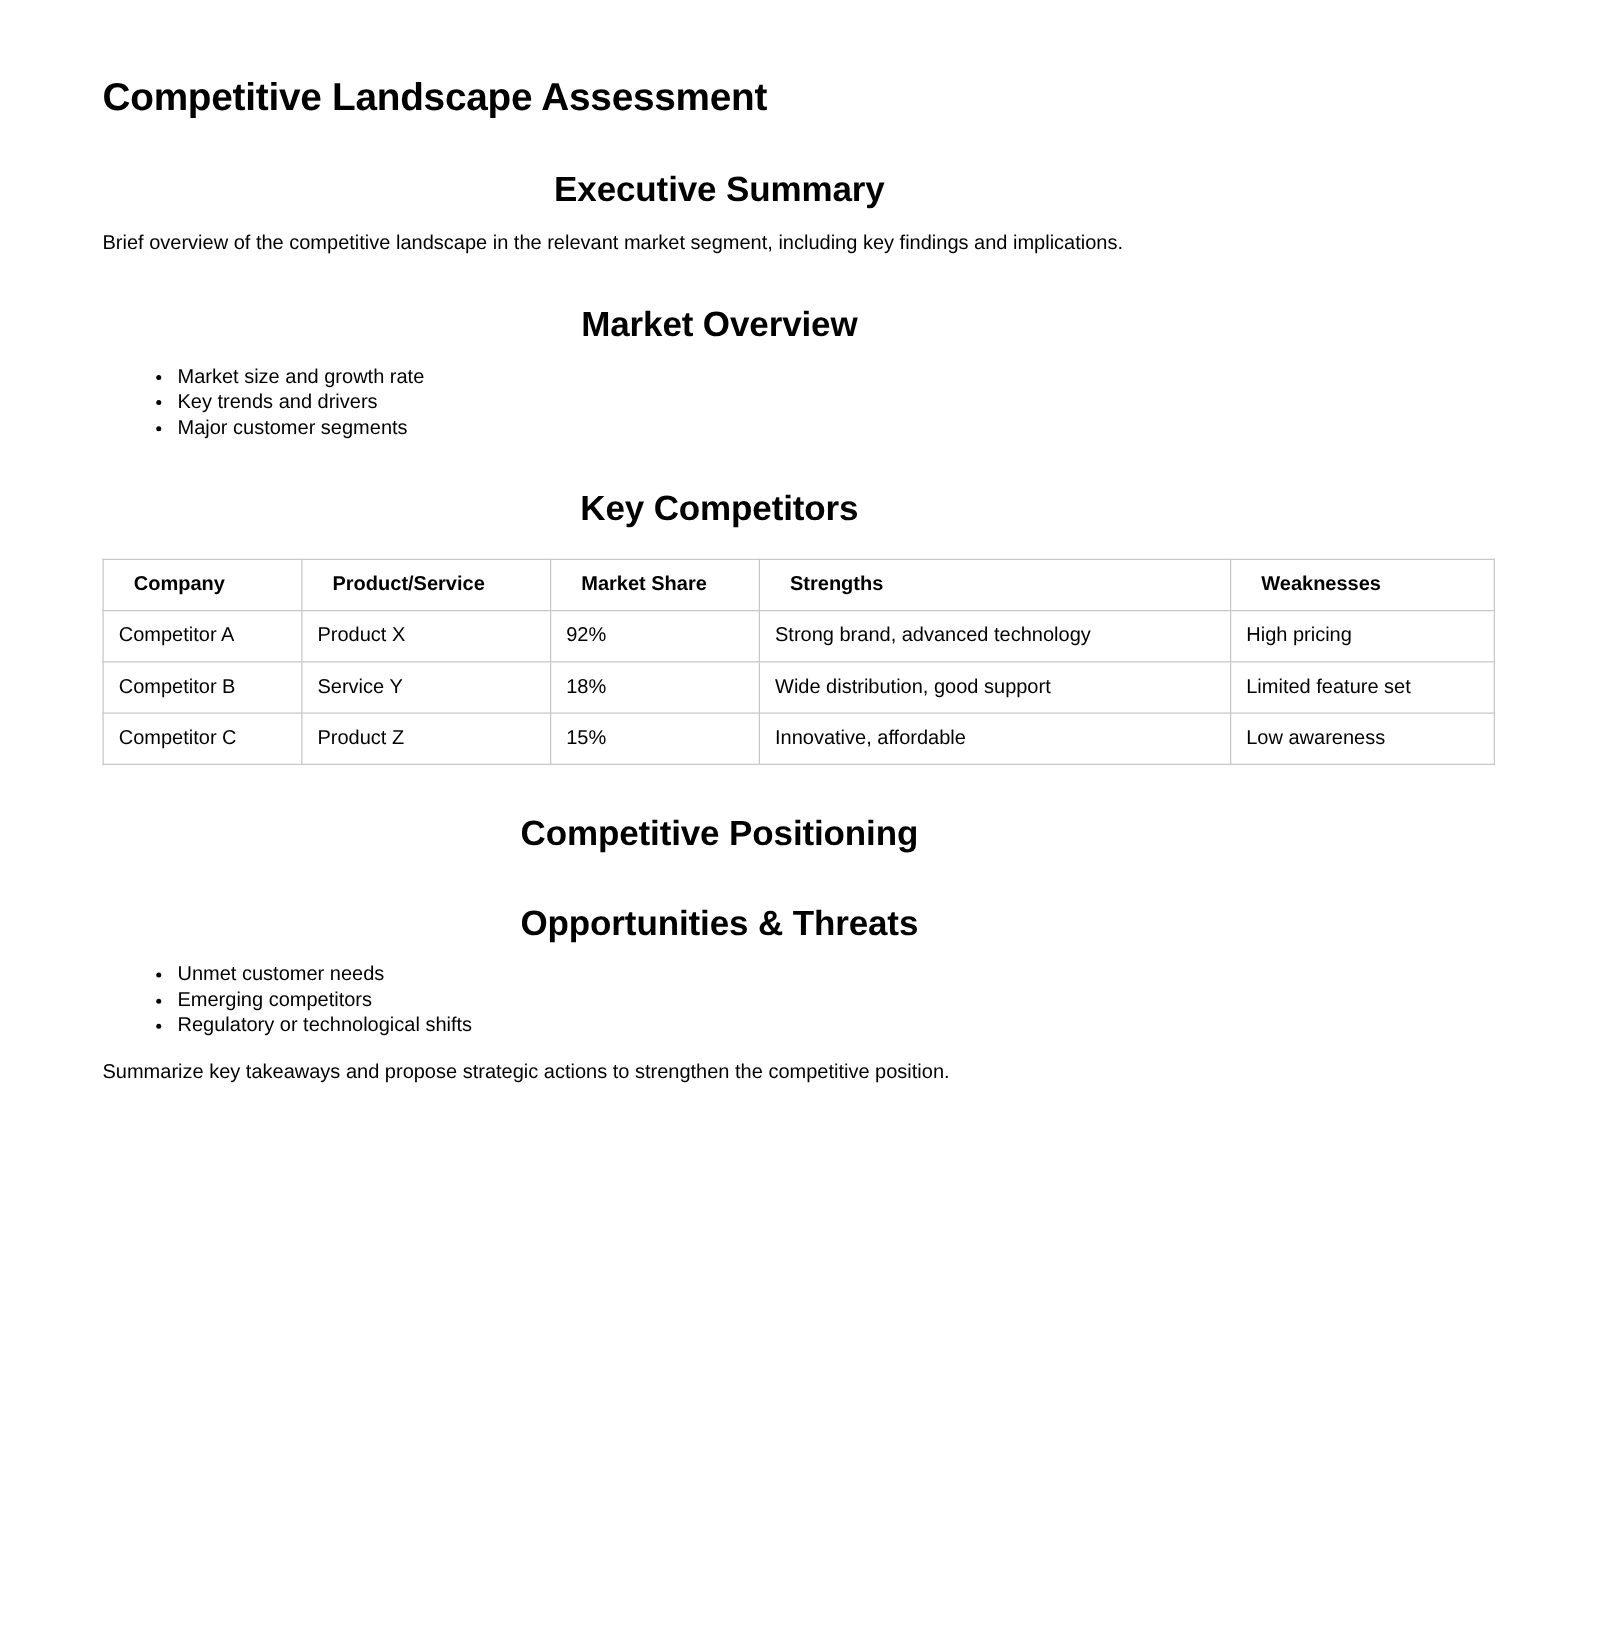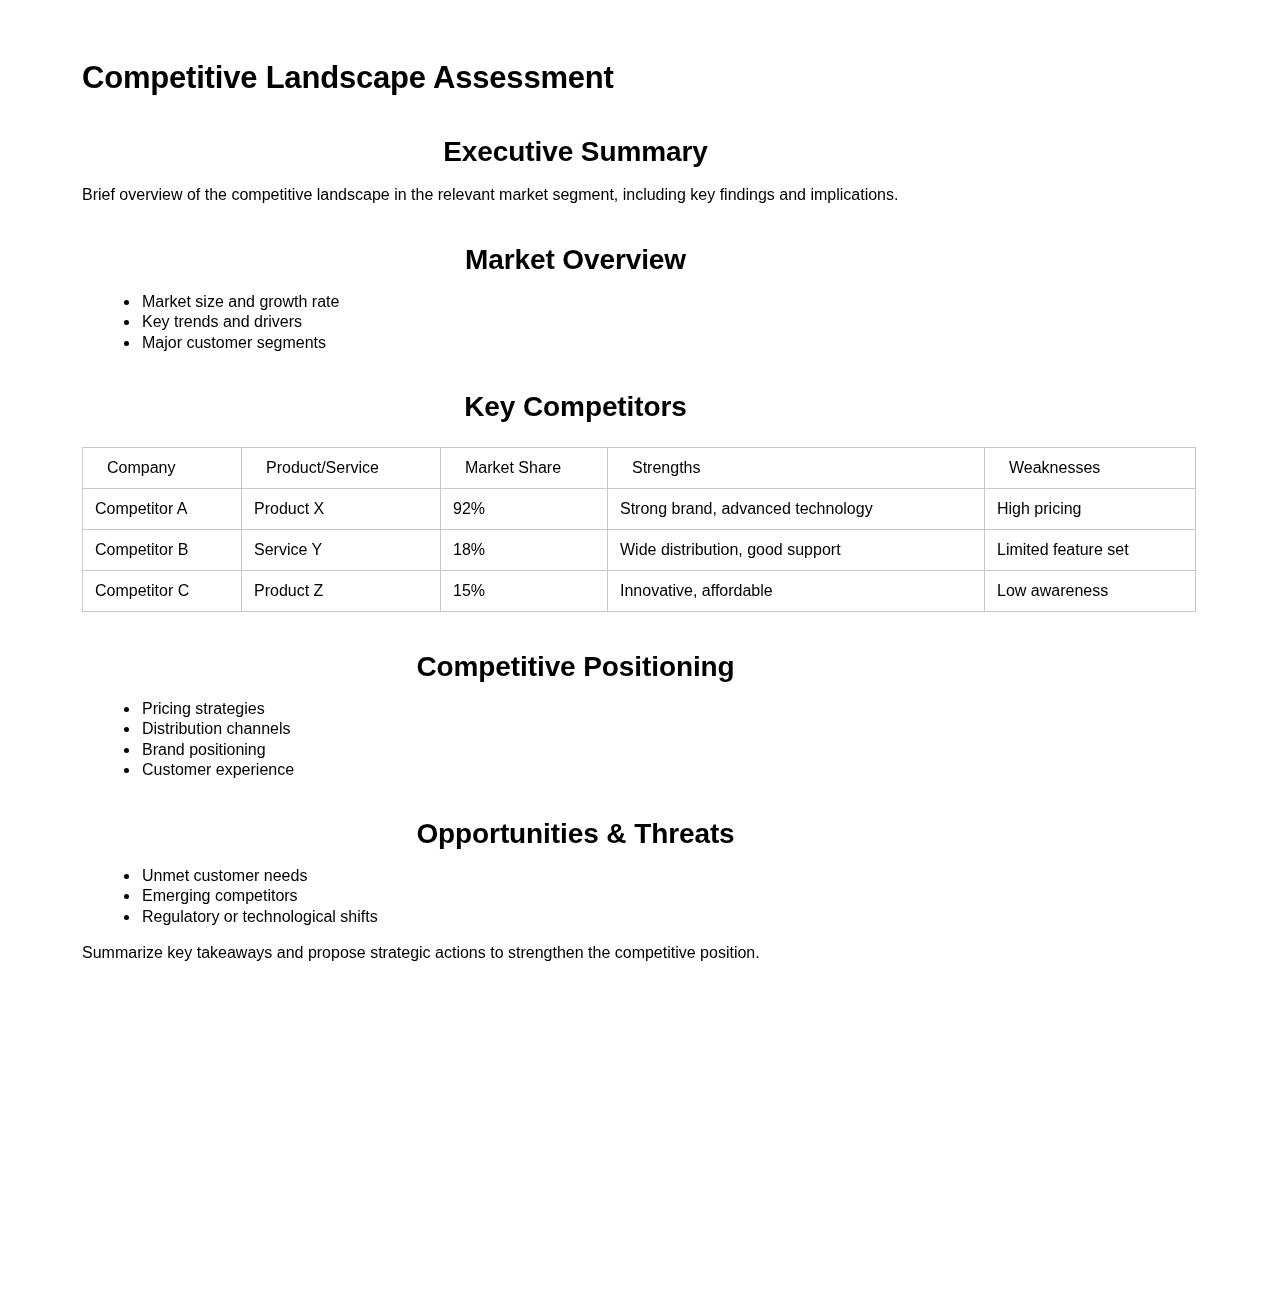--- a/index.html
+++ b/index.html
@@ -61,21 +61,21 @@
   table.competitors-table th,
   table.competitors-table td {
     border: 1px solid #c8c8c8;
     text-align: left;
     vertical-align: middle;
     padding: 10px 12px 11px 12px;
     line-height: 1.2;
     height: 18px;
   }
   table.competitors-table th {
-    font-weight: normal;
+    font-weight: bold;
     padding-left: 24px;
   }
   table.competitors-table td {
     font-weight: normal;
   }
   col.c-company      { width: 159px; }
   col.c-product      { width: 199px; }
   col.c-share        { width: 167px; }
   col.c-strengths    { width: 377px; }
   col.c-weaknesses   { width: 211px; }
@@ -135,26 +135,20 @@
         <td>Competitor C</td>
         <td>Product Z</td>
         <td>15%</td>
         <td>Innovative, affordable</td>
         <td>Low awareness</td>
       </tr>
     </tbody>
   </table>
 
   <h2 class="section-title">Competitive Positioning</h2>
-  <ul class="bullet-list">
-    <li>Pricing strategies</li>
-    <li>Distribution channels</li>
-    <li>Brand positioning</li>
-    <li>Customer experience</li>
-  </ul>
 
   <h2 class="section-title">Opportunities &amp; Threats</h2>
   <ul class="bullet-list">
     <li>Unmet customer needs</li>
     <li>Emerging competitors</li>
     <li>Regulatory or technological shifts</li>
   </ul>
 
   <p class="body-text">Summarize key takeaways and propose strategic actions to strengthen the competitive position.</p>
 

